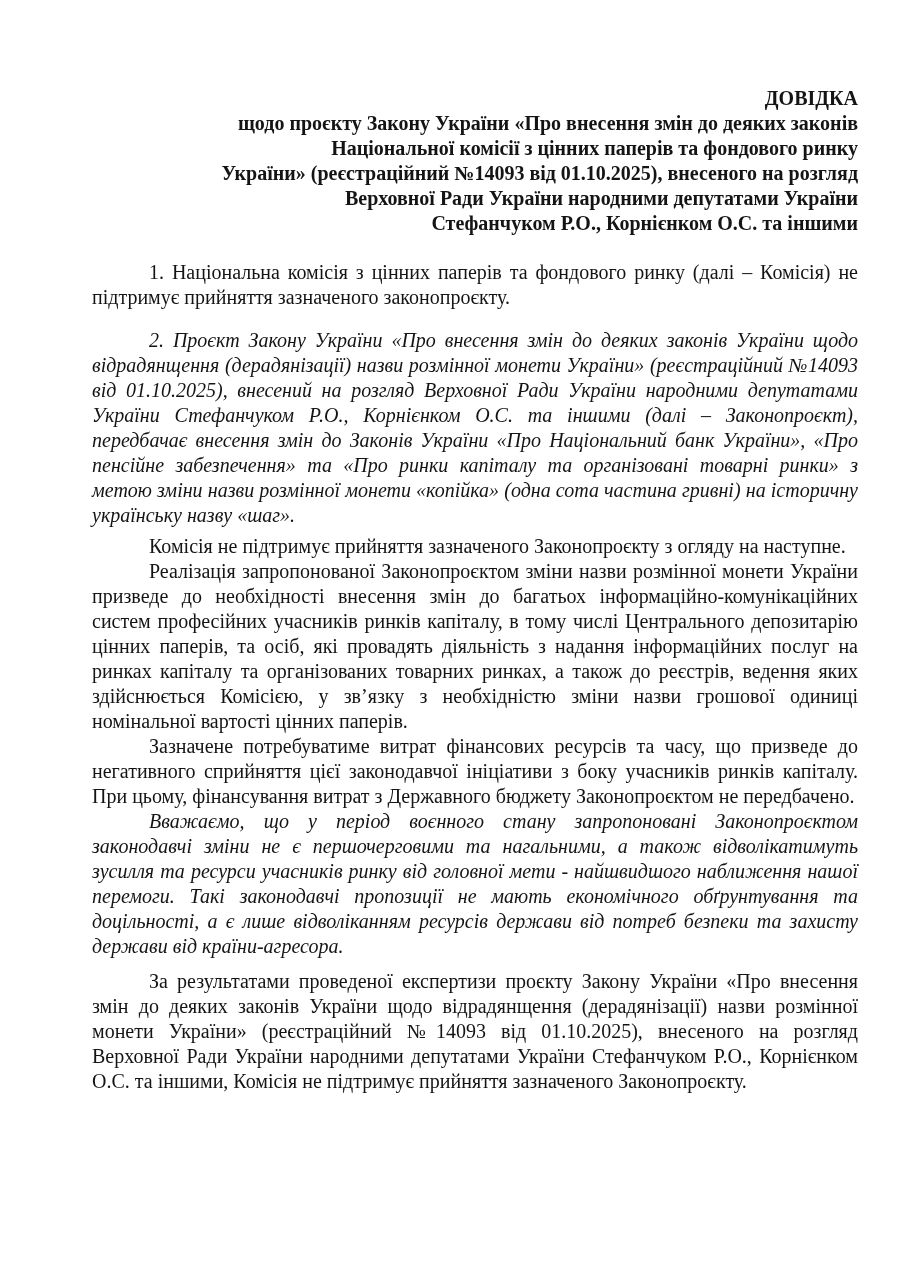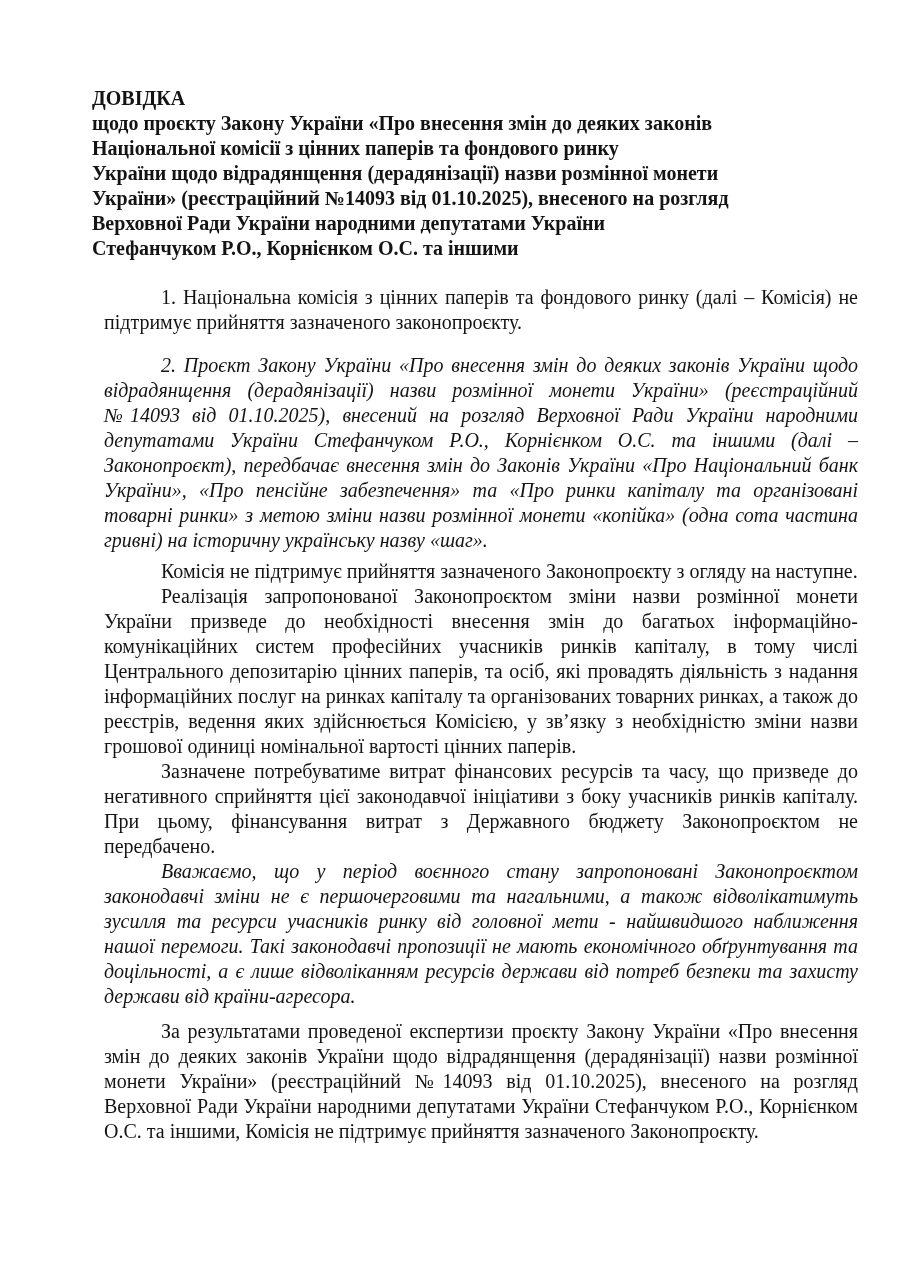--- a/index.html
+++ b/index.html
@@ -16,54 +16,52 @@
     -webkit-font-smoothing: antialiased;
   }
   .page {
     box-sizing: border-box;
     width: 906px;
     height: 1280px;
     background: #ffffff;
     padding: 86px 48px 0 92px;
   }
   .title-block {
-    text-align: left;
+    text-align: right;
     font-weight: bold;
     font-size: 20px;
     line-height: 25px;
     margin: 0 0 24px 0;
   }
   .title-line {
     white-space: nowrap;
   }
   .body-text {
     font-size: 20px;
     line-height: 25px;
-    margin-left: 12px;
   }
   .para {
     margin: 0;
     text-align: justify;
     text-indent: 57px;
     text-justify: inter-word;
   }
   .para.gap-md { margin-bottom: 18px; }
   .para.gap-sm { margin-bottom: 6px; font-style: italic; }
   .para.gap-lg { margin-bottom: 10px; font-style: italic; }
 </style>
 </head>
 <body>
 
 <div class="page">
 
   <header class="title-block">
     <div class="title-line">ДОВІДКА</div>
     <div class="title-line">щодо проєкту Закону України «Про внесення змін до деяких законів</div>
     <div class="title-line">Національної комісії з цінних паперів та фондового ринку</div>
-    <div class="title-line">України щодо відрадянщення (дерадянізації) назви розмінної монети</div>
     <div class="title-line">України» (реєстраційний №14093 від 01.10.2025), внесеного на розгляд</div>
     <div class="title-line">Верховної Ради України народними депутатами України</div>
     <div class="title-line">Стефанчуком Р.О., Корнієнком О.С. та іншими</div>
   </header>
 
   <main class="body-text">
     <p class="para gap-md">1. Національна комісія з цінних паперів та фондового ринку (далі – Комісія) не підтримує прийняття зазначеного законопроєкту.</p>
     <p class="para gap-sm">2. Проєкт Закону України «Про внесення змін до деяких законів України щодо відрадянщення (дерадянізації) назви розмінної монети України» (реєстраційний №14093 від 01.10.2025), внесений на розгляд Верховної Ради України народними депутатами України Стефанчуком Р.О., Корнієнком О.С. та іншими (далі – Законопроєкт), передбачає внесення змін до Законів України «Про Національний банк України», «Про пенсійне забезпечення» та «Про ринки капіталу та організовані товарні ринки» з метою зміни назви розмінної монети «копійка» (одна сота частина гривні) на історичну українську назву «шаг».</p>
     <p class="para">Комісія не підтримує прийняття зазначеного Законопроєкту з огляду на наступне.</p>
     <p class="para">Реалізація запропонованої Законопроєктом зміни назви розмінної монети України призведе до необхідності внесення змін до багатьох інформаційно-комунікаційних систем професійних учасників ринків капіталу, в тому числі Центрального депозитарію цінних паперів, та осіб, які провадять діяльність з надання інформаційних послуг на ринках капіталу та організованих товарних ринках, а також до реєстрів, ведення яких здійснюється Комісією, у зв’язку з необхідністю зміни назви грошової одиниці номінальної вартості цінних паперів.</p>

